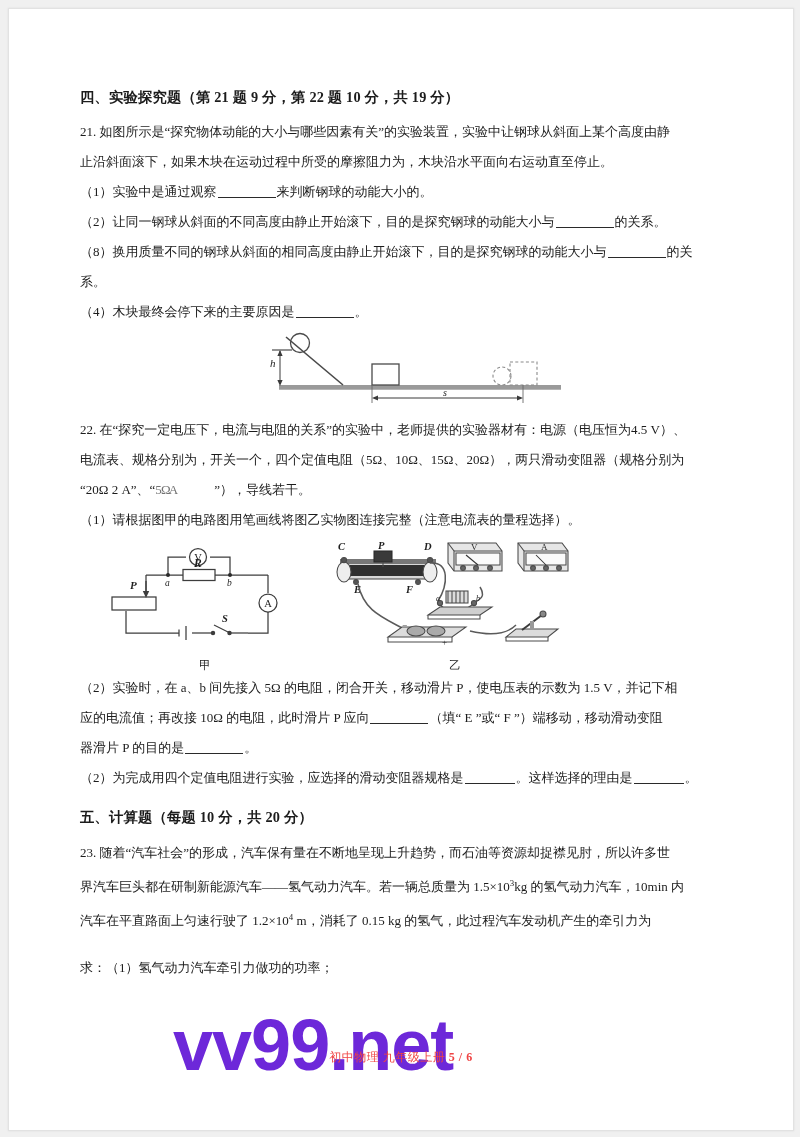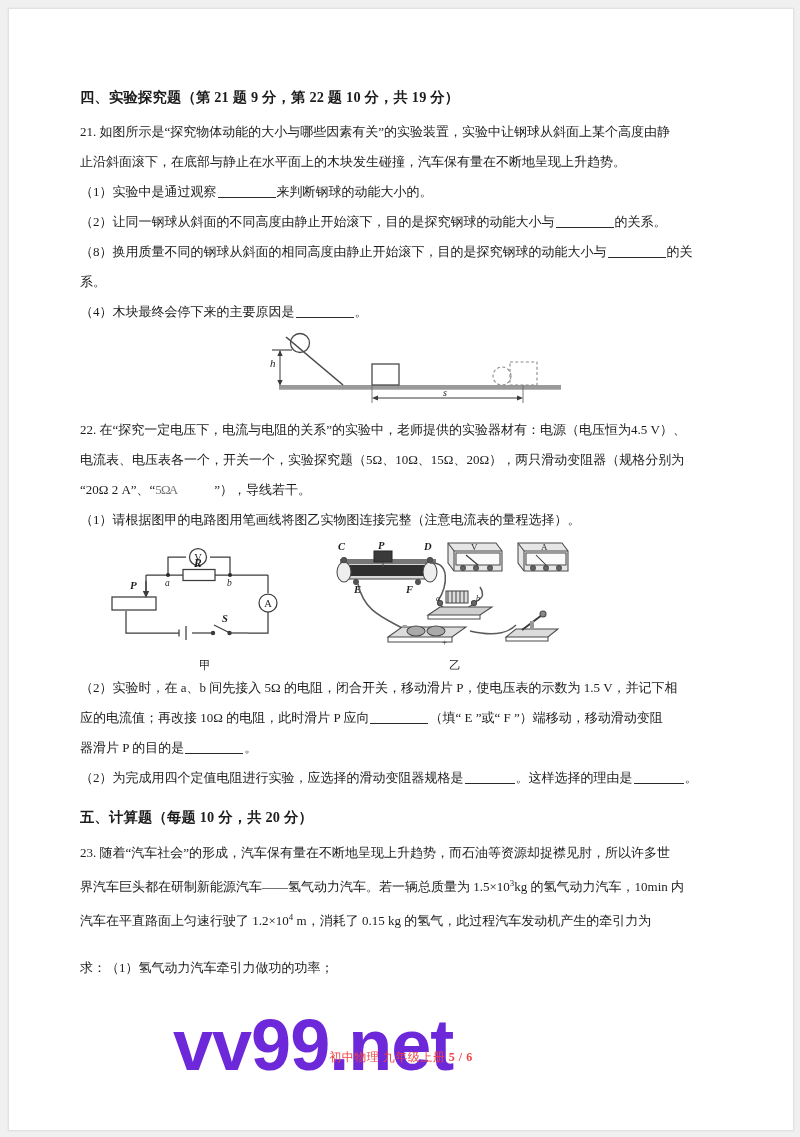--- a/index.html
+++ b/index.html
@@ -67,21 +67,21 @@
 
 <div class="page">
 
   <div class="watermark">vv99.net</div>
 
   <div class="content">
 
     <div class="sec-head">四、实验探究题（第 21 题 9 分，第 22 题 10 分，共 19 分）</div>
 
     <p class="q">21. 如图所示是“探究物体动能的大小与哪些因素有关”的实验装置，实验中让钢球从斜面上某个高度由静</p>
-    <p class="q">止沿斜面滚下，在底部与静止在水平面上的木块发生碰撞，汽车保有量在不断地呈现上升趋势。</p>
+    <p class="q">止沿斜面滚下，如果木块在运动过程中所受的摩擦阻力为，木块沿水平面向右运动直至停止。</p>
 
     <p class="q">
       <span>（1）实验中是通过观察</span><span class="blank"></span><span>来判断钢球的动能大小的。</span>
     </p>
 
     <p class="q">
       <span>（2）让同一钢球从斜面的不同高度由静止开始滚下，目的是探究钢球的动能大小与</span><span class="blank"></span><span>的关系。</span>
     </p>
 
     <p class="q">
@@ -122,21 +122,21 @@
         <line x1="123" y1="67" x2="270" y2="67" stroke="#3a3a3a" stroke-width="1"></line>
         <polygon points="121,67 127,64.4 127,69.6" fill="#3a3a3a"></polygon>
         <polygon points="272,67 266,64.4 266,69.6" fill="#3a3a3a"></polygon>
         <text x="192" y="65" font-family="Liberation Serif, serif" font-style="italic" font-size="10" fill="#222">s</text>
       </svg>
     </div>
 
     <p class="q">
       <span>22. 在“探究一定电压下，电流与电阻的关系”的实验中，老师提供的实验器材有：电源（电压恒为</span><span>4.5 V）、</span>
     </p>
-    <p class="q">电流表、电压表各一个，开关一个，实验探究题（5Ω、10Ω、15Ω、20Ω），两只滑动变阻器（规格分别为</p>
+    <p class="q">电流表、规格分别为，开关一个，四个定值电阻（5Ω、10Ω、15Ω、20Ω），两只滑动变阻器（规格分别为</p>
     <p class="q">
       <span>“20Ω 2 A”、“</span><span style="letter-spacing:-2px;color:#737373;">5 ΩA</span><span style="display:inline-block;width:38px;"></span><span>”），导线若干。</span>
     </p>
 
     <p class="q">（1）请根据图甲的电路图用笔画线将图乙实物图连接完整（注意电流表的量程选择）。</p>
 
     <div class="fig fig-circ">
       <div class="row">
 
         <div style="width:250px;">

